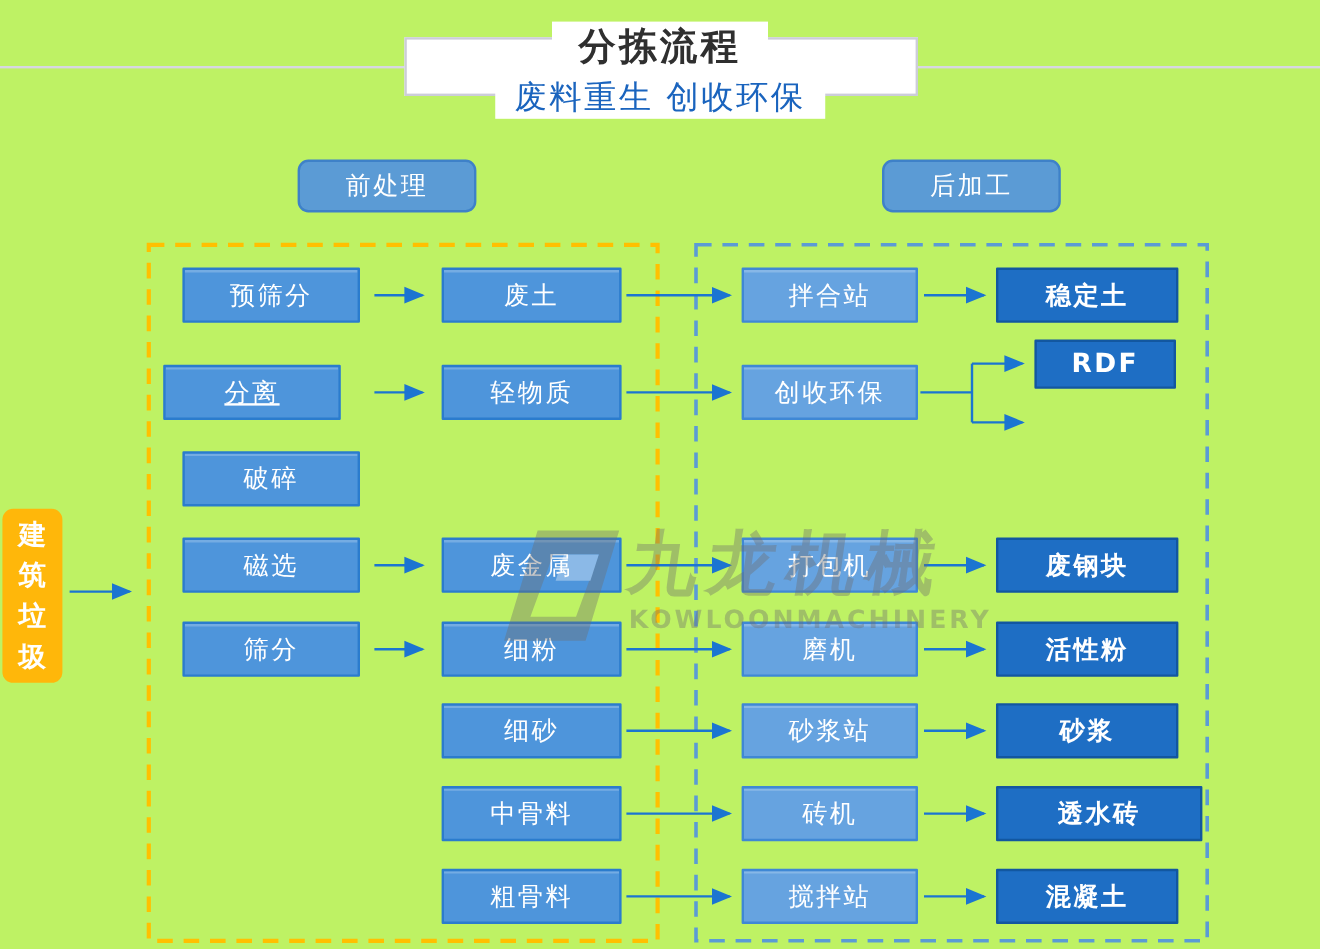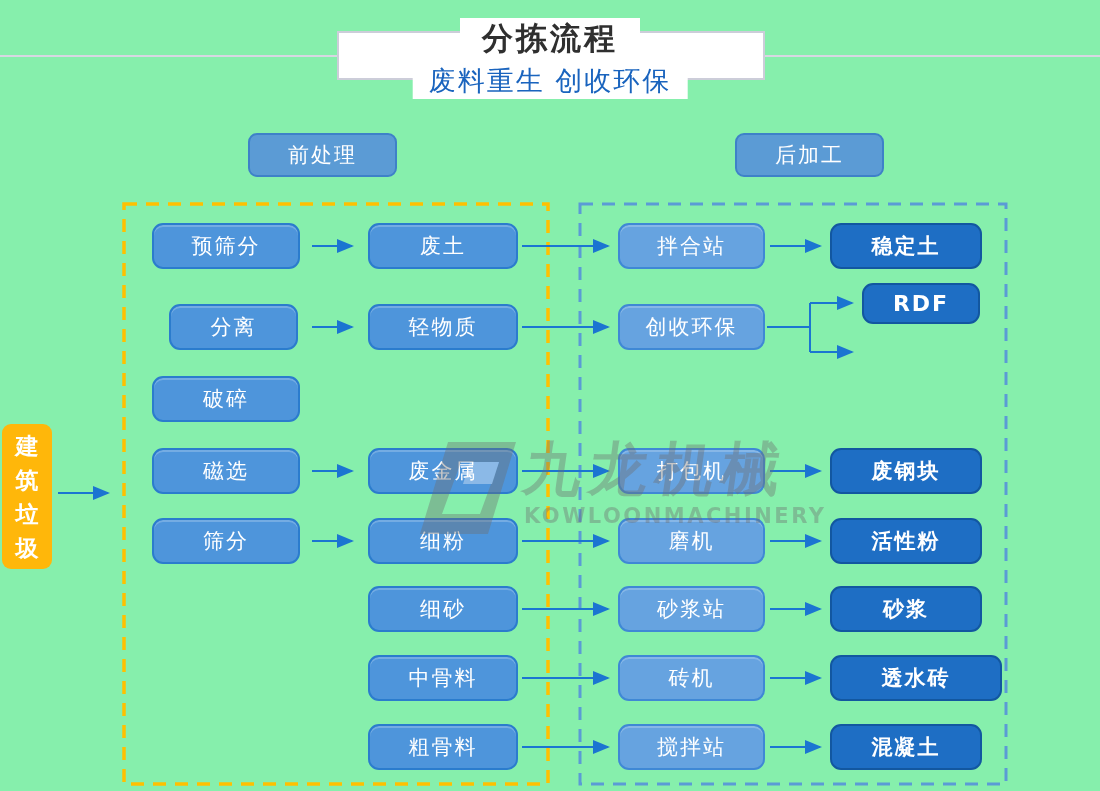--- a/index.html
+++ b/index.html
@@ -1,17 +1,17 @@
 <!DOCTYPE html>
 <html><head>
 <meta charset="utf-8">
 <style>
   html,body { margin:0; padding:0; background:#fff; }
   .canvas {
-    position:relative; width:1100px; height:791px; background:#86efac;
+    position:relative; width:1100px; height:791px; background:#bef264;
     font-family:"DejaVu Sans","Liberation Sans",sans-serif; overflow:hidden;
   }
   
   .hline { position:absolute; left:0; top:55px; width:1100px; height:2px; background:#d7d7e2; }
   .title-box { position:absolute; left:337px; top:31px; width:428px; height:49px;
     background:#ffffff; border:2px solid #cccdd9; box-sizing:border-box; }
   .title-main { position:absolute; top:18px; left:550px; transform:translateX(-50%);
     background:#fff; padding:0 22px; font-size:31px; font-weight:bold; color:#2f2f2f;
     letter-spacing:3px; white-space:nowrap; }
   .title-sub { position:absolute; top:63px; left:550px; transform:translateX(-50%);
@@ -22,21 +22,21 @@
     background:#5b9bd5; border:2px solid #3e81c8; border-radius:9px; color:#fff;
     font-size:21px; letter-spacing:2px; display:flex; align-items:center; justify-content:center; }
   .chip.pre  { left:248px; top:133px; }
   .chip.post { left:735px; top:133px; }
   
   .gold { position:absolute; left:2px; top:424px; width:50px; height:145px;
     background:#ffb70a; border-radius:9px; color:#fff; font-size:23px; font-weight:bold;
     display:flex; align-items:center; justify-content:center; }
   .gold span { display:block; width:24px; word-break:break-all; line-height:34px; text-align:center; }
   
-  .node { position:absolute; height:46px; box-sizing:border-box; border-radius:11px;
+  .node { position:absolute; height:46px; box-sizing:border-box; border-radius:1px;
     color:#fff; font-size:21px; letter-spacing:2px;
     display:flex; align-items:center; justify-content:center; z-index:3; }
   .c12 { background:#4e95db; border:2px solid #2b7ccd; box-shadow:inset 0 2px 0 rgba(255,255,255,.22); }
   .c3  { background:#66a3e0; border:2px solid #3f88d5; box-shadow:inset 0 2px 0 rgba(255,255,255,.22); }
   .c4  { background:#1e6ec4; border:2px solid #1257a0; font-weight:bold; }
   .small { height:41px; font-size:22px; }
   
   .overlay { position:absolute; left:0; top:0; z-index:2; }
   
   .watermark { position:absolute; left:420px; top:436px; display:flex; align-items:flex-start;
@@ -104,21 +104,21 @@
       <line x1="810" y1="303" x2="852" y2="303" marker-end="url(#ah)"></line>
       <line x1="810" y1="352" x2="852" y2="352" marker-end="url(#ah)"></line>
     </g>
   </svg>
 
   <div class="gold">
     <span>建筑垃圾</span>
   </div>
 
   <div class="node c12" style="left:152px; top:223px; width:148px;">预筛分</div>
-  <div class="node c12" style="left:169px; top:304px; width:129px;">分离</div>
+  <div class="node c12" style="left:136px; top:304px; width:148px;text-decoration:underline;">分离</div>
   <div class="node c12" style="left:152px; top:376px; width:148px;">破碎</div>
   <div class="node c12" style="left:152px; top:448px; width:148px;">磁选</div>
   <div class="node c12" style="left:152px; top:518px; width:148px;">筛分</div>
 
   <div class="node c12" style="left:368px; top:223px; width:150px;">废土</div>
   <div class="node c12" style="left:368px; top:304px; width:150px;">轻物质</div>
   <div class="node c12" style="left:368px; top:448px; width:150px;">废金属</div>
   <div class="node c12" style="left:368px; top:518px; width:150px;">细粉</div>
   <div class="node c12" style="left:368px; top:586px; width:150px;">细砂</div>
   <div class="node c12" style="left:368px; top:655px; width:150px;">中骨料</div>

